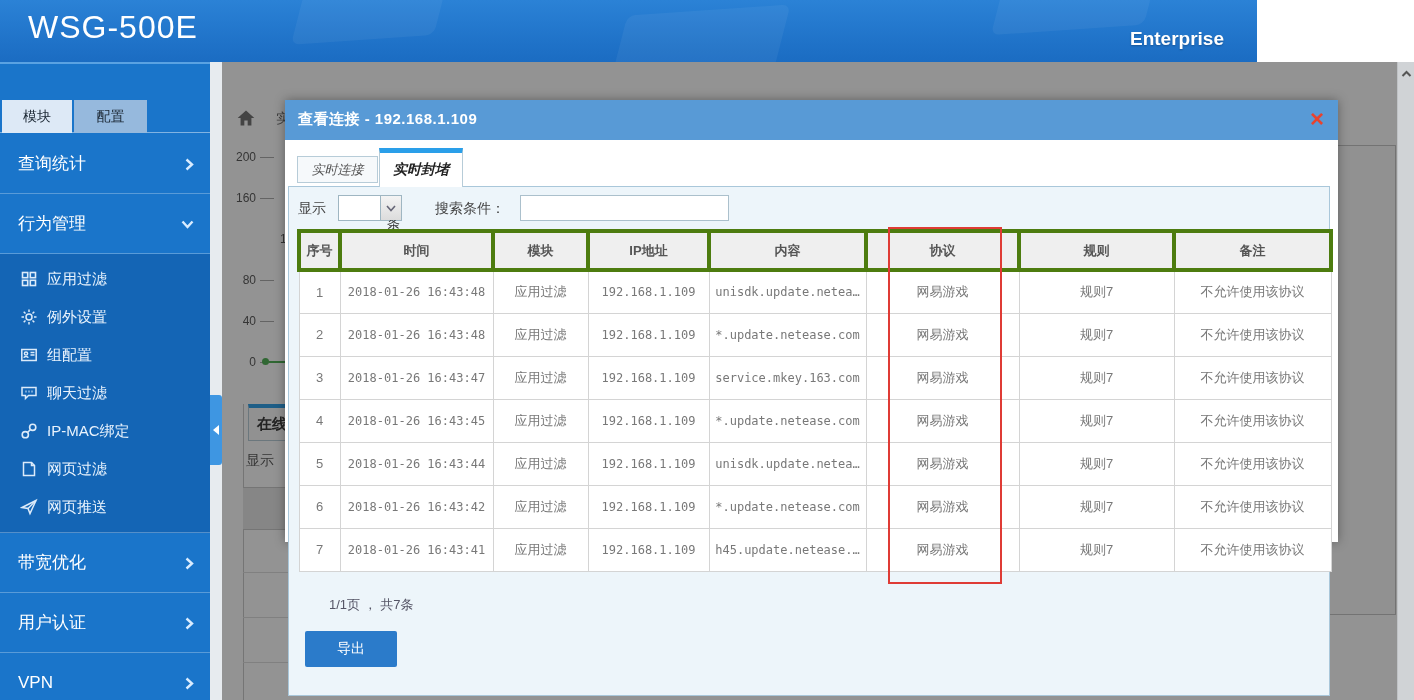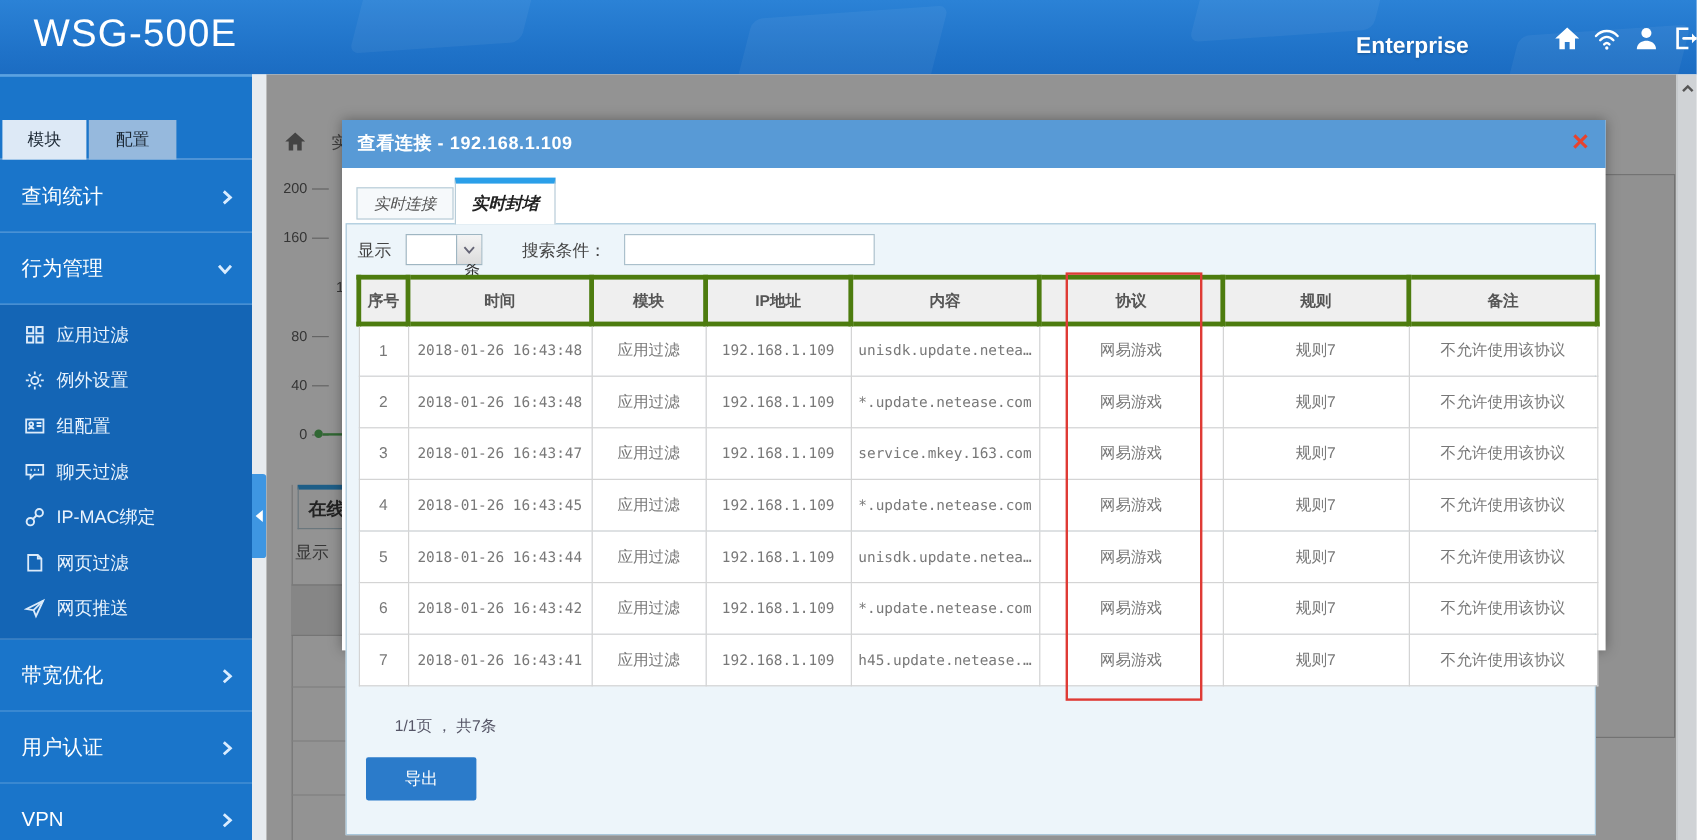--- a/index.html
+++ b/index.html
@@ -1,21 +1,21 @@
 <!DOCTYPE html>
 <html><head>
 <meta charset="utf-8">
 <style>
   * { margin:0; padding:0; box-sizing:border-box; }
   html,body { width:1414px; height:700px; overflow:hidden; background:#fff;
               font-family:"Liberation Sans", sans-serif; }
   #app { position:relative; width:1414px; height:700px; overflow:hidden; }
 
   
-  .tophdr { position:absolute; left:0; top:0; width:1414px; height:62px;
+  .tophdr { position:absolute; left:0; top:0; width:1257px; height:62px;
             background:linear-gradient(180deg,#2b82d6 0%,#1f72c8 70%,#1b6cc2 100%); overflow:hidden; }
   .tophdr .key { position:absolute; background:rgba(255,255,255,0.05); border-radius:8px; transform:skewX(-18deg) rotate(-4deg); }
   .brand { position:absolute; left:28px; top:9px; font-size:32px; color:#fff; letter-spacing:1px; }
   .edition { position:absolute; left:1130px; top:28px; font-size:19px; font-weight:bold; color:#fff; text-shadow:0 1px 2px rgba(0,0,0,0.25); }
   .hdricons { position:absolute; left:1294px; top:20px; display:flex; gap:9px; }
   .hdricons .hicon { width:24px; height:24px; cursor:pointer; }
 
   
   .sidebar { position:absolute; left:0; top:62px; width:210px; height:638px;
              background:#1a75ca; border-top:2px solid #5aa2e2; }

